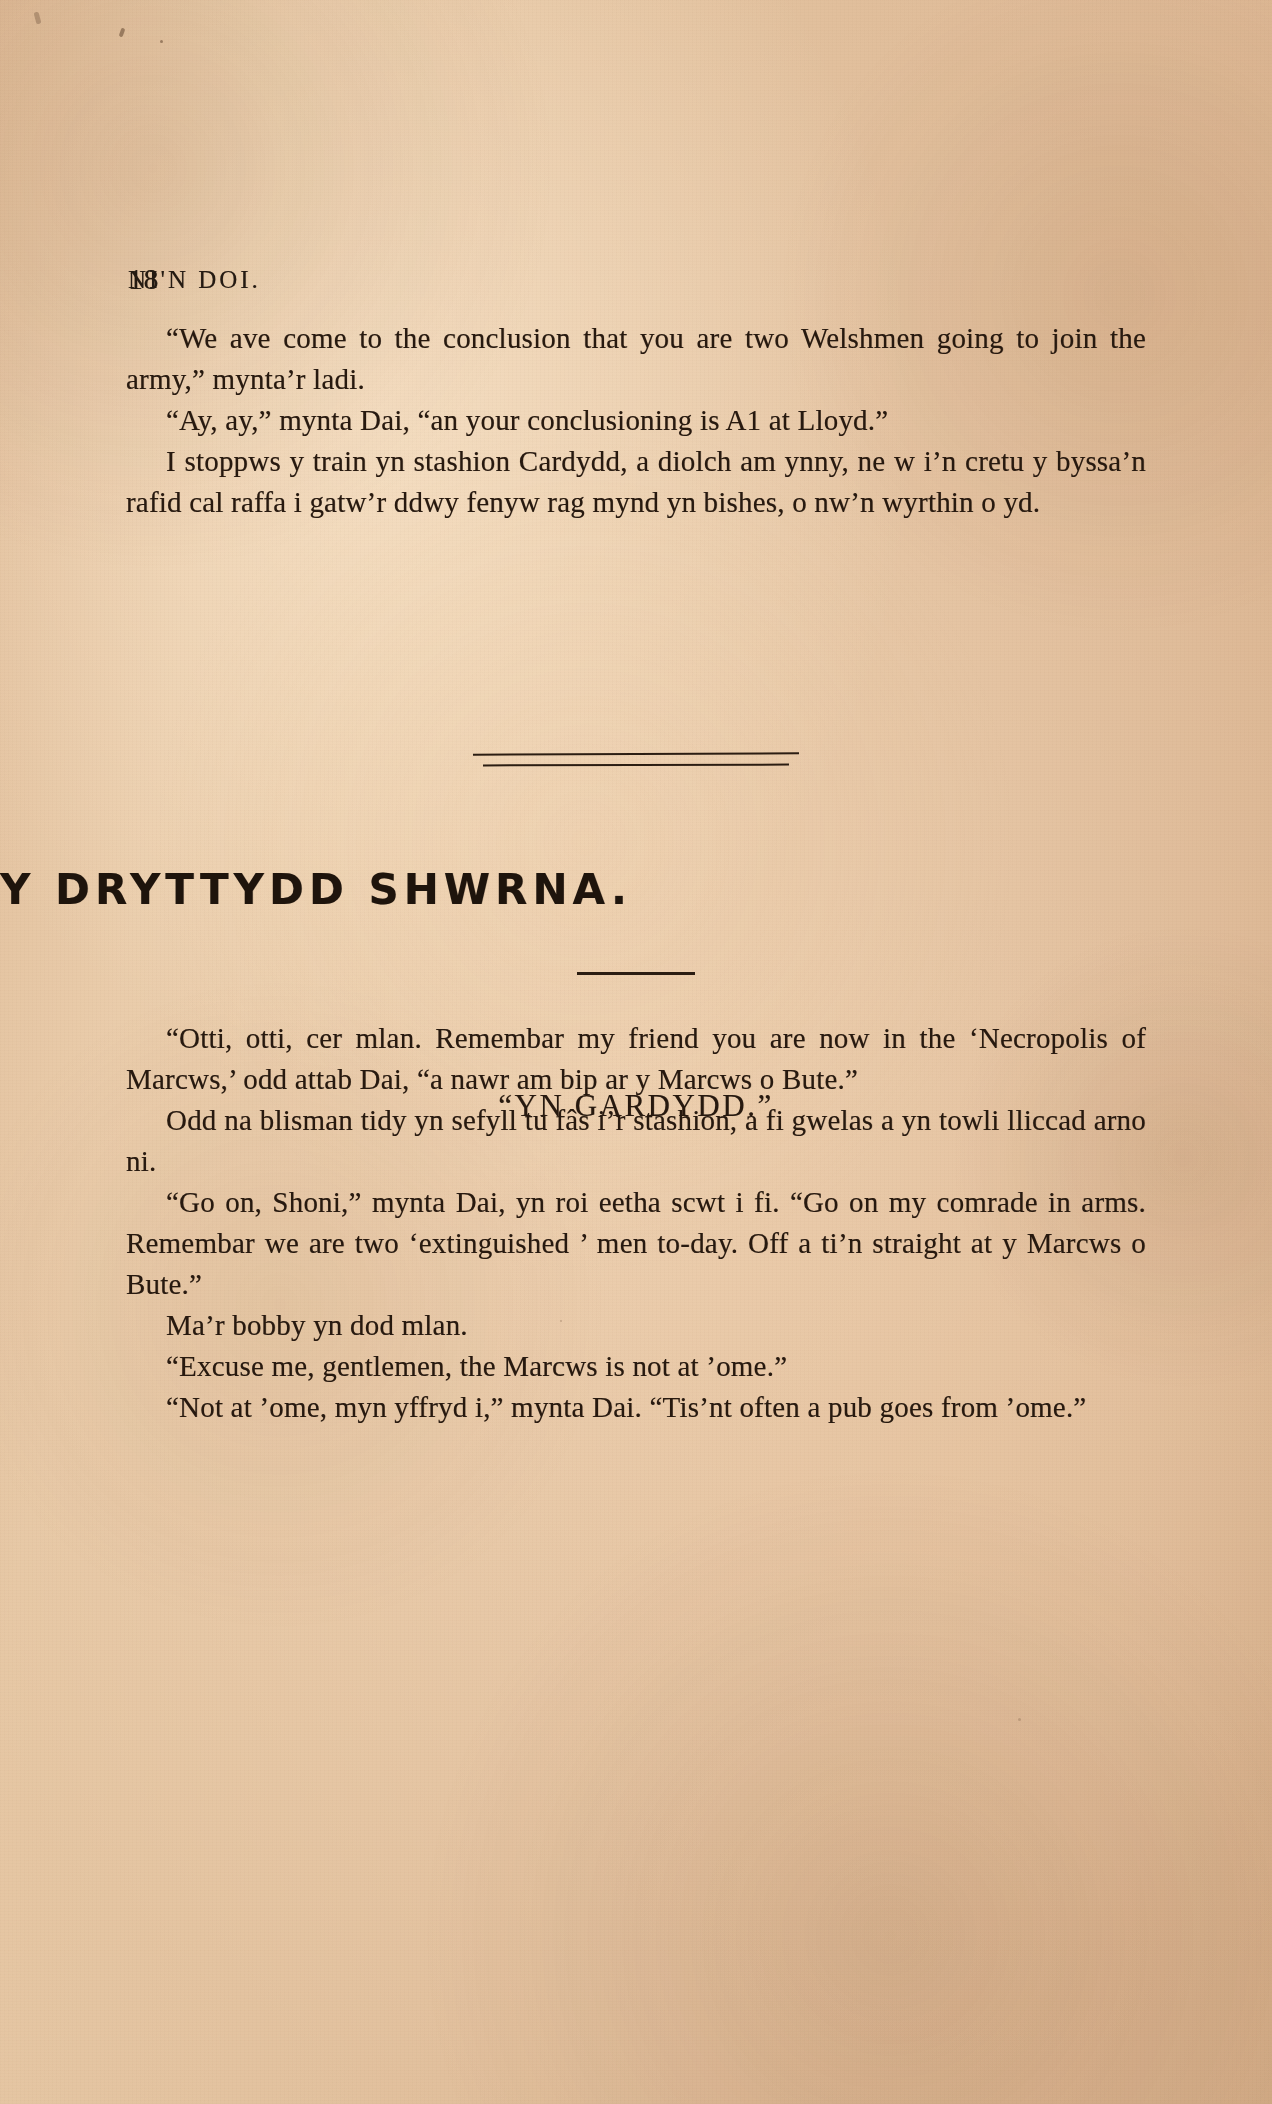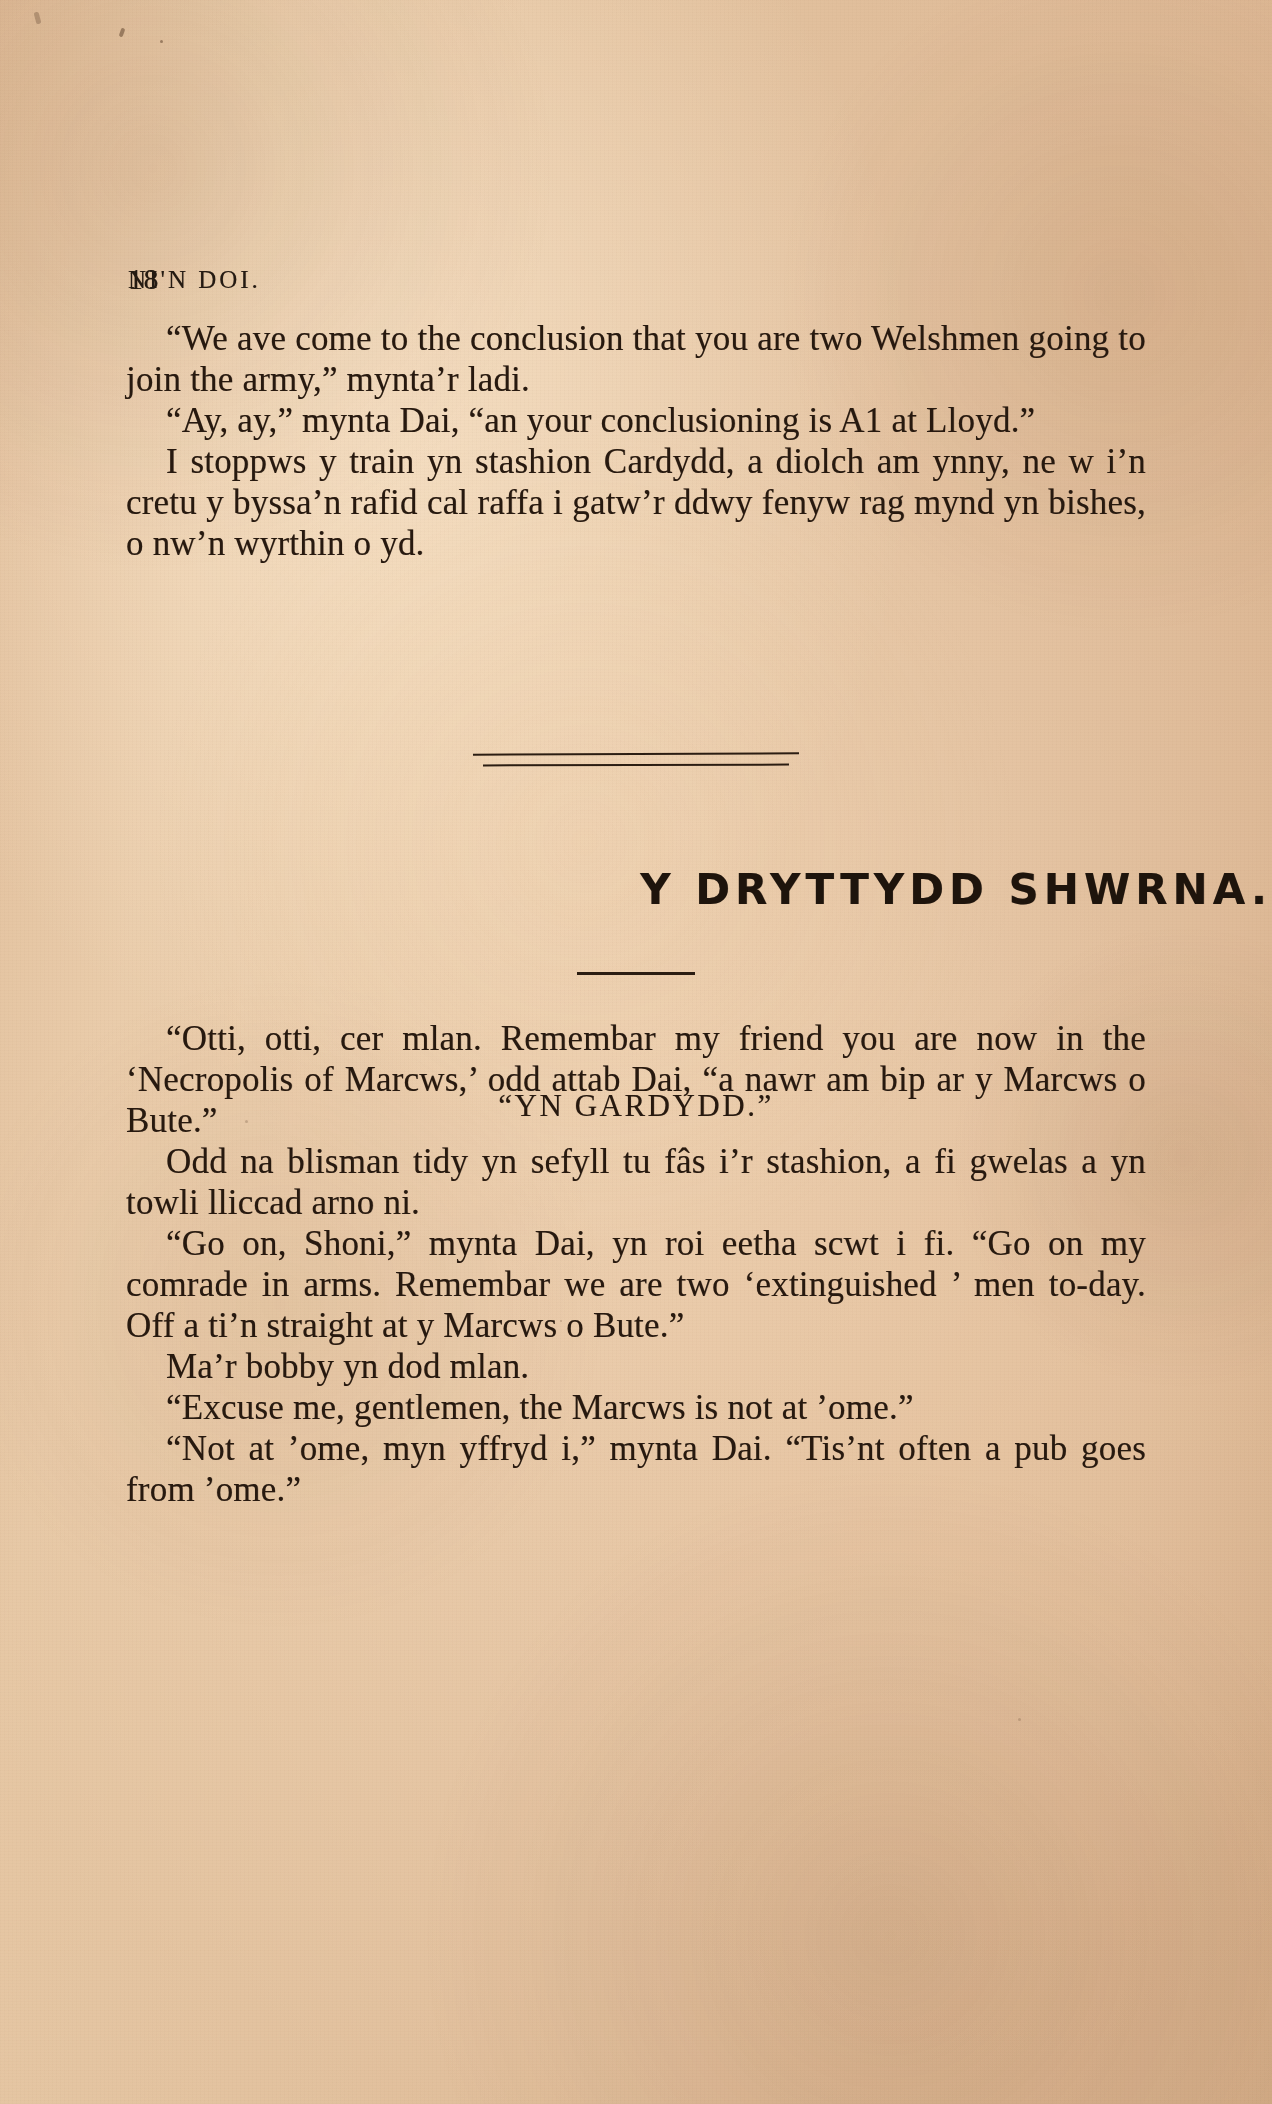--- a/index.html
+++ b/index.html
@@ -87,21 +87,21 @@
     color: #241a12;
     font-variant: small-caps;
   }
 
   
   .body-block {
     position: absolute;
     left: 126px;
     width: 1020px;
     color: #27190f;
-    font-size: 35px;
+    font-size: 29px;
     line-height: 41px;
     text-align: justify;
     text-justify: inter-word;
     letter-spacing: 0.2px;
   }
   .body-block p {
     margin: 0;
     text-indent: 40px;
   }
   .block-a { top: 318px; }
@@ -136,21 +136,21 @@
     height: 3px;
     background: #2b1d12;
   }
 
   
   .chapter-title {
     position: absolute;
     left: 0;
     right: 0;
     top: 865px;
-    text-align: right;
+    text-align: left;
     font-family: "DejaVu Sans", sans-serif;
     font-weight: bold;
     font-size: 42px;
     letter-spacing: 5px;
     color: #1e140c;
   }
 
   .section-sub {
     position: absolute;
     left: 0;

